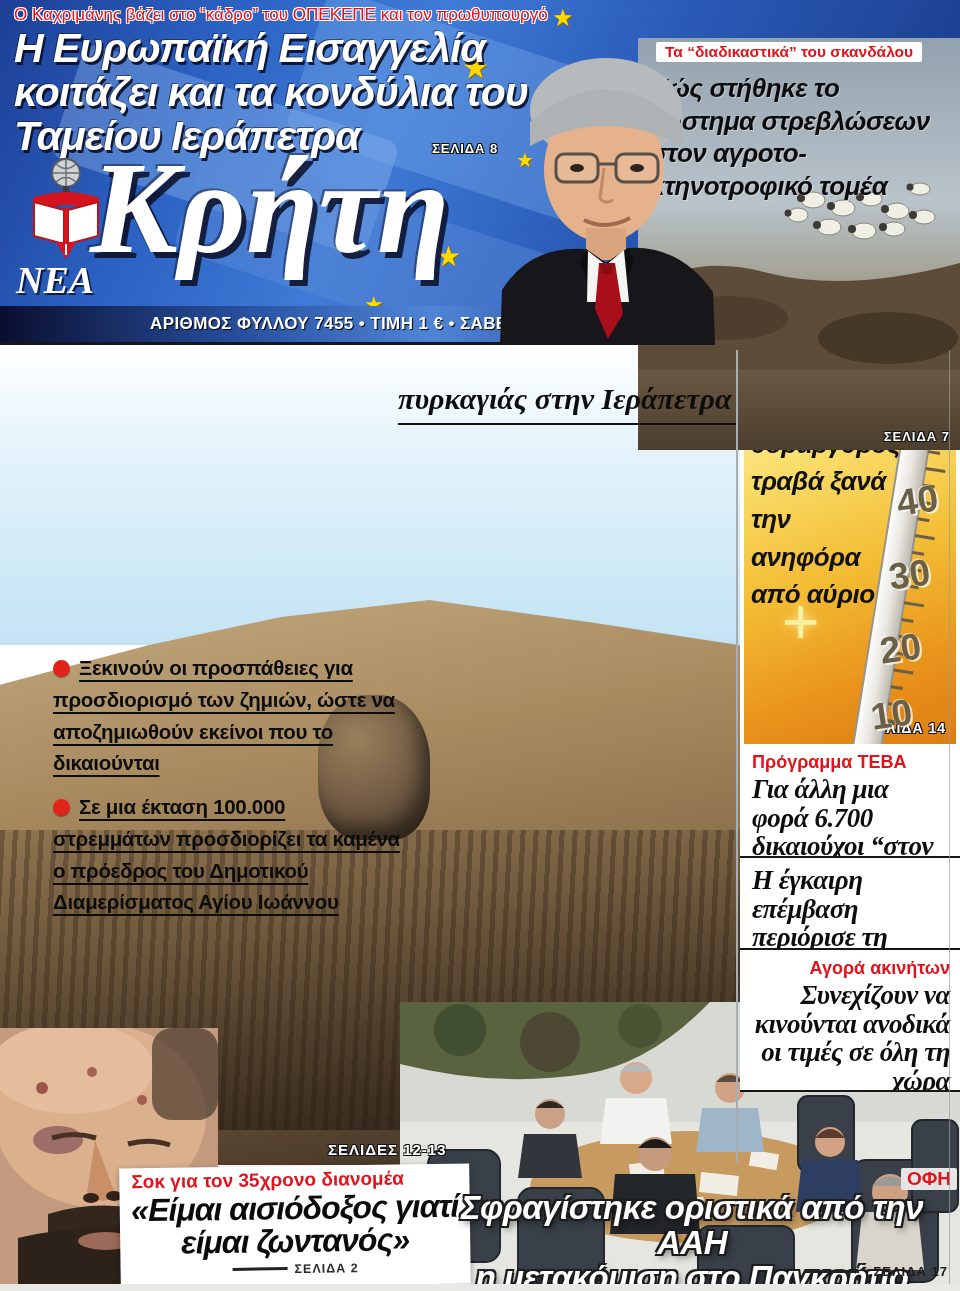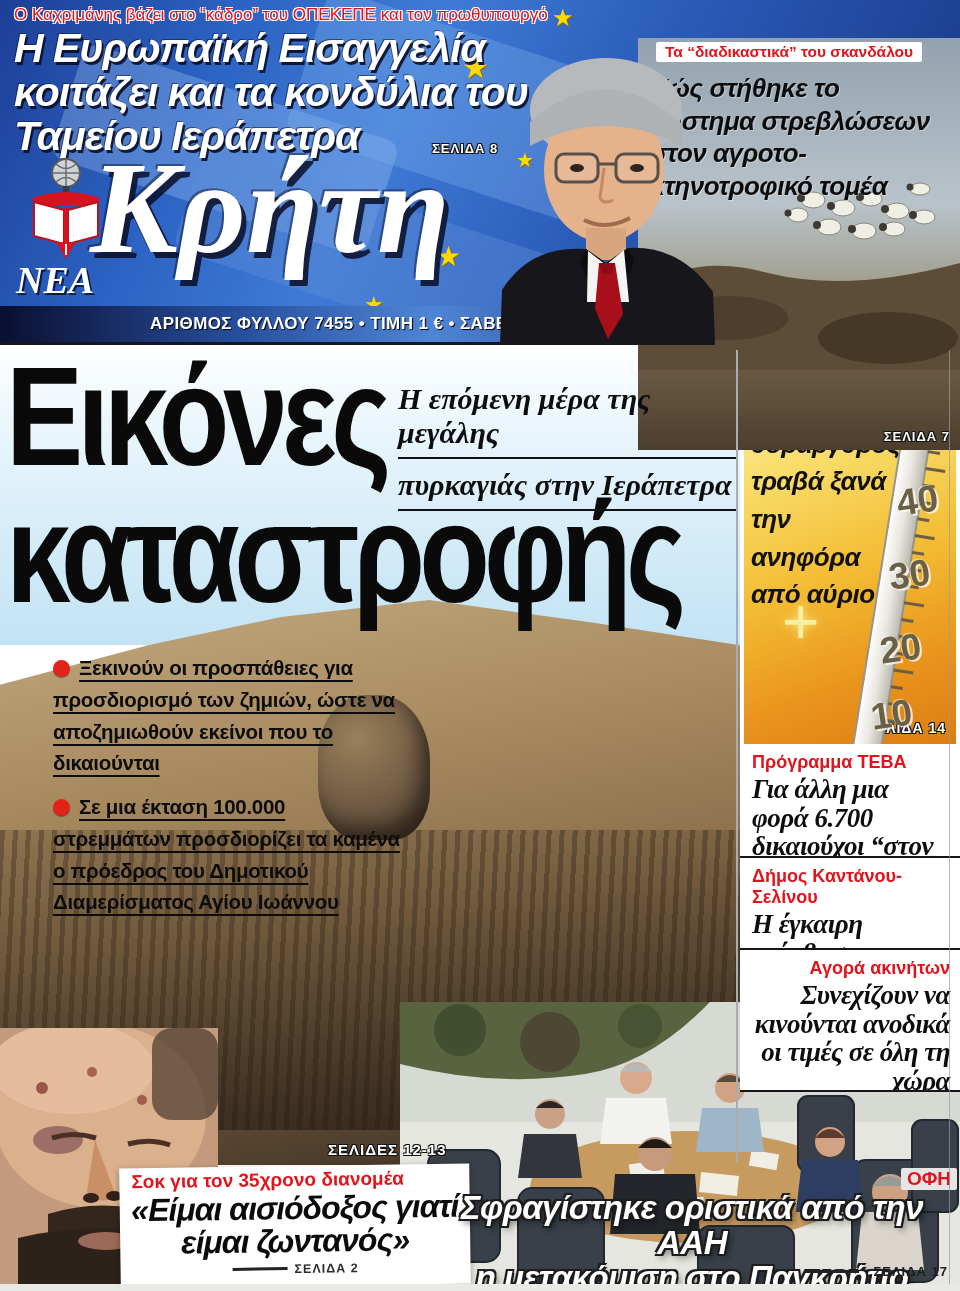--- a/index.html
+++ b/index.html
@@ -208,27 +208,22 @@
     <line x1="44" y1="88" x2="44" y2="99" stroke="#fff" stroke-width="2"></line>
   </svg>
   <div class="logo-nea">ΝΕΑ</div>
   <div class="masthead">Κρήτη</div>
 
   <div class="sky"></div>
   <div class="hill"></div>
   <div class="hill-burn"></div>
   <div class="rock"></div>
 
-  <div class="main-headline">
-    <span>Εικόνες</span><br>
-    <span>καταστροφής</span>
-  </div>
 
   <div class="subhead">
-    <span>Η επόμενη μέρα της μεγάλης</span>
     <span>πυρκαγιάς στην Ιεράπετρα</span>
   </div>
 
   <ul class="bullets">
     <li><span class="bullet-dot"></span><u>Ξεκινούν οι προσπάθειες για προσδιορισμό των ζημιών, ώστε να αποζημιωθούν εκείνοι που το δικαιούνται</u></li>
     <li><span class="bullet-dot"></span><u>Σε μια έκταση 100.000 στρεμμάτων προσδιορίζει τα καμένα ο πρόεδρος του Δημοτικού Διαμερίσματος Αγίου Ιωάννου</u></li>
   </ul>
 
   <div class="pages1213 page-badge">ΣΕΛΙΔΕΣ 12-13</div>
 
@@ -349,21 +344,20 @@
     <div class="w-page page-badge">ΣΕΛΙΔΑ 14</div>
   </div>
 
   <div class="sb-section sb1">
     <div class="sb-kicker">Πρόγραμμα ΤΕΒΑ</div>
     <div class="sb-headline">Για άλλη μια φορά 6.700 δικαιούχοι “στον αέρα”</div>
 
   </div>
 
   <div class="sb-section sb2">
-    <div class="sb-kicker">Δήμος Καντάνου-Σελίνου</div>
     <div class="sb-headline">Η έγκαιρη επέμβαση περιόρισε τη φωτιά</div>
 
   </div>
 
   <div class="sb-section sb3">
     <div class="sb-kicker">Αγορά ακινήτων</div>
     <div class="sb-headline">Συνεχίζουν να κινούνται ανοδικά οι τιμές σε όλη τη χώρα</div>
 
   </div>
 

